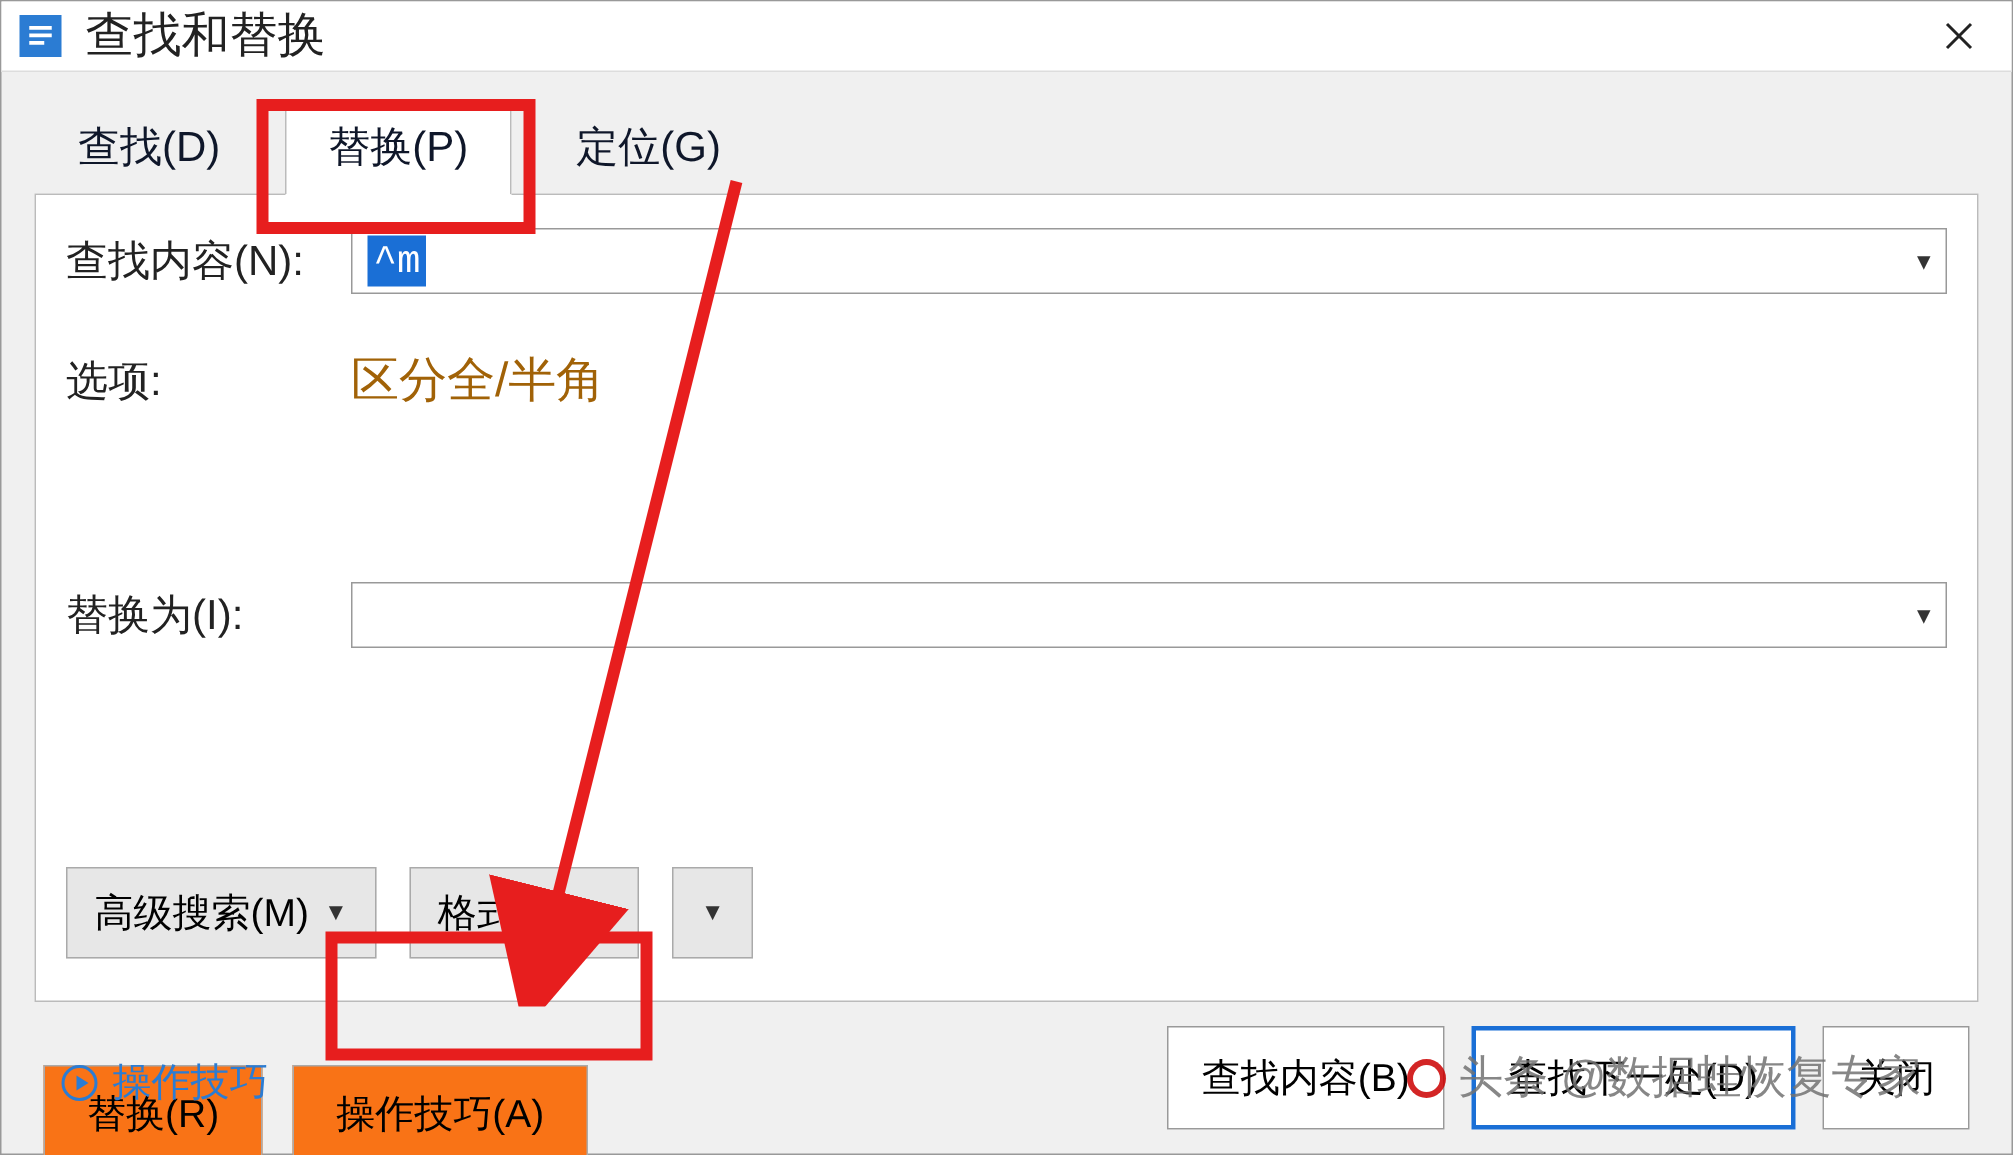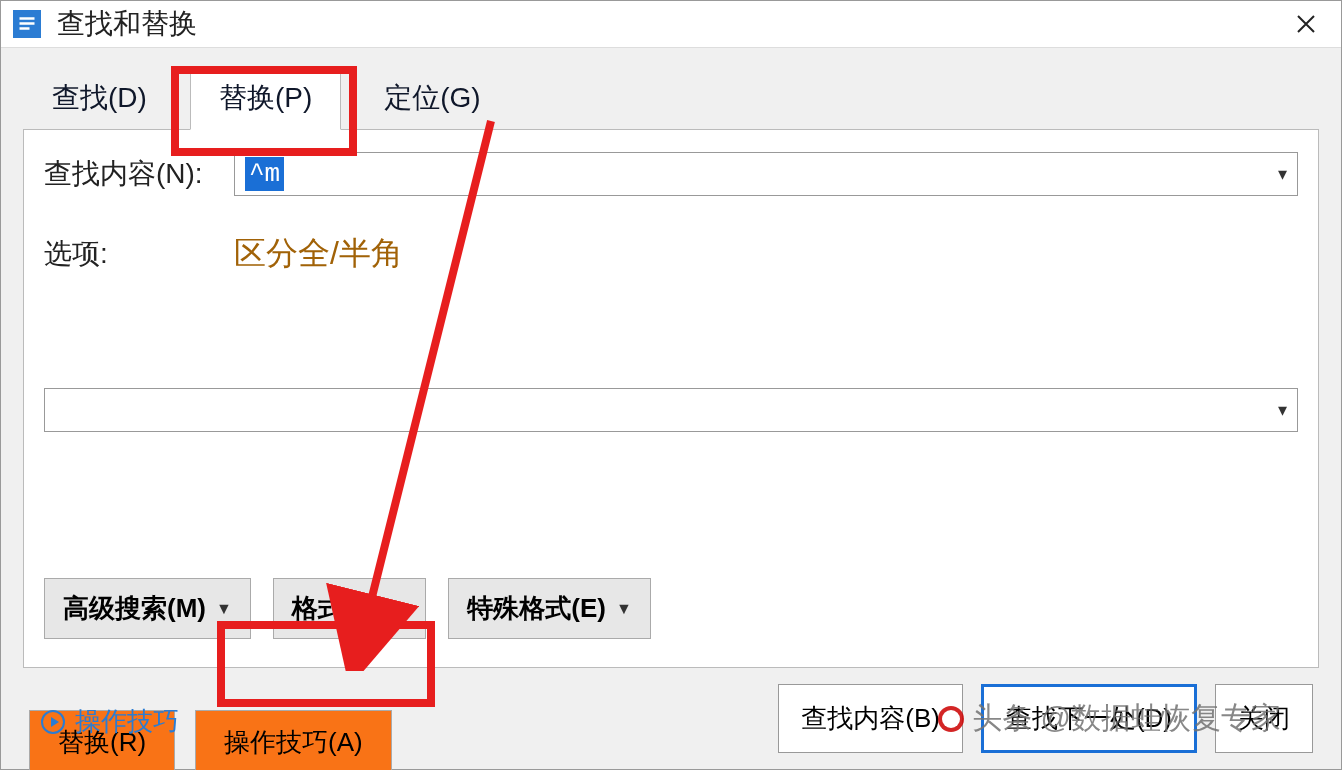--- a/index.html
+++ b/index.html
@@ -31,21 +31,21 @@
       width: 28px;
       height: 28px;
       background: #2b7cd3;
       display: flex;
       align-items: center;
       justify-content: center;
       margin-right: 16px;
     }
     .app-icon svg { width: 20px; height: 20px; }
     .title-text {
-      font-size: 28px;
+      font-size: 32px;
       color: #222;
       flex: 1;
     }
     .close-btn {
       width: 46px;
       height: 46px;
       display: flex;
       align-items: center;
       justify-content: center;
       cursor: pointer;
@@ -123,21 +123,20 @@
     }
     .opts-value {
       font-size: 32px;
       color: #a16207;
     }
     .spacer { height: 60px; }
     .adv-row {
       display: flex;
       gap: 22px;
       margin-top: 110px;
-      font-weight: bold;
     }
     .dd-btn {
       background: #e7e7e7;
       border: 1px solid #aaa;
       padding: 12px 18px;
       font-size: 26px;
       cursor: pointer;
       display: flex;
       align-items: center;
       gap: 10px;
@@ -258,37 +257,37 @@
     </div>
 
     <div class="form-row">
       <div class="form-label">选项:</div>
       <div class="opts-value">区分全/半角</div>
     </div>
 
     <div class="spacer"></div>
 
     <div class="form-row">
+      <div class="form-label">替换为(I):</div>
       <div class="combo">
         <span></span>
         <span class="chevron">▾</span>
       </div>
     </div>
 
     <div class="adv-row">
       <div class="dd-btn">
         <span>高级搜索(M)</span>
         <span class="caret">▼</span>
       </div>
       <div class="dd-btn">
         <span>格式(O)</span>
         <span class="caret">▼</span>
       </div>
       <div class="dd-btn">
-        <span>特殊格式(E)</span>
         <span class="caret">▼</span>
       </div>
     </div>
 
   </div>
 
   <div class="footer">
     <button class="btn"><span>替换(R)</span></button>
     <button class="btn"><span>操作技巧(A)</span></button>
   </div>

